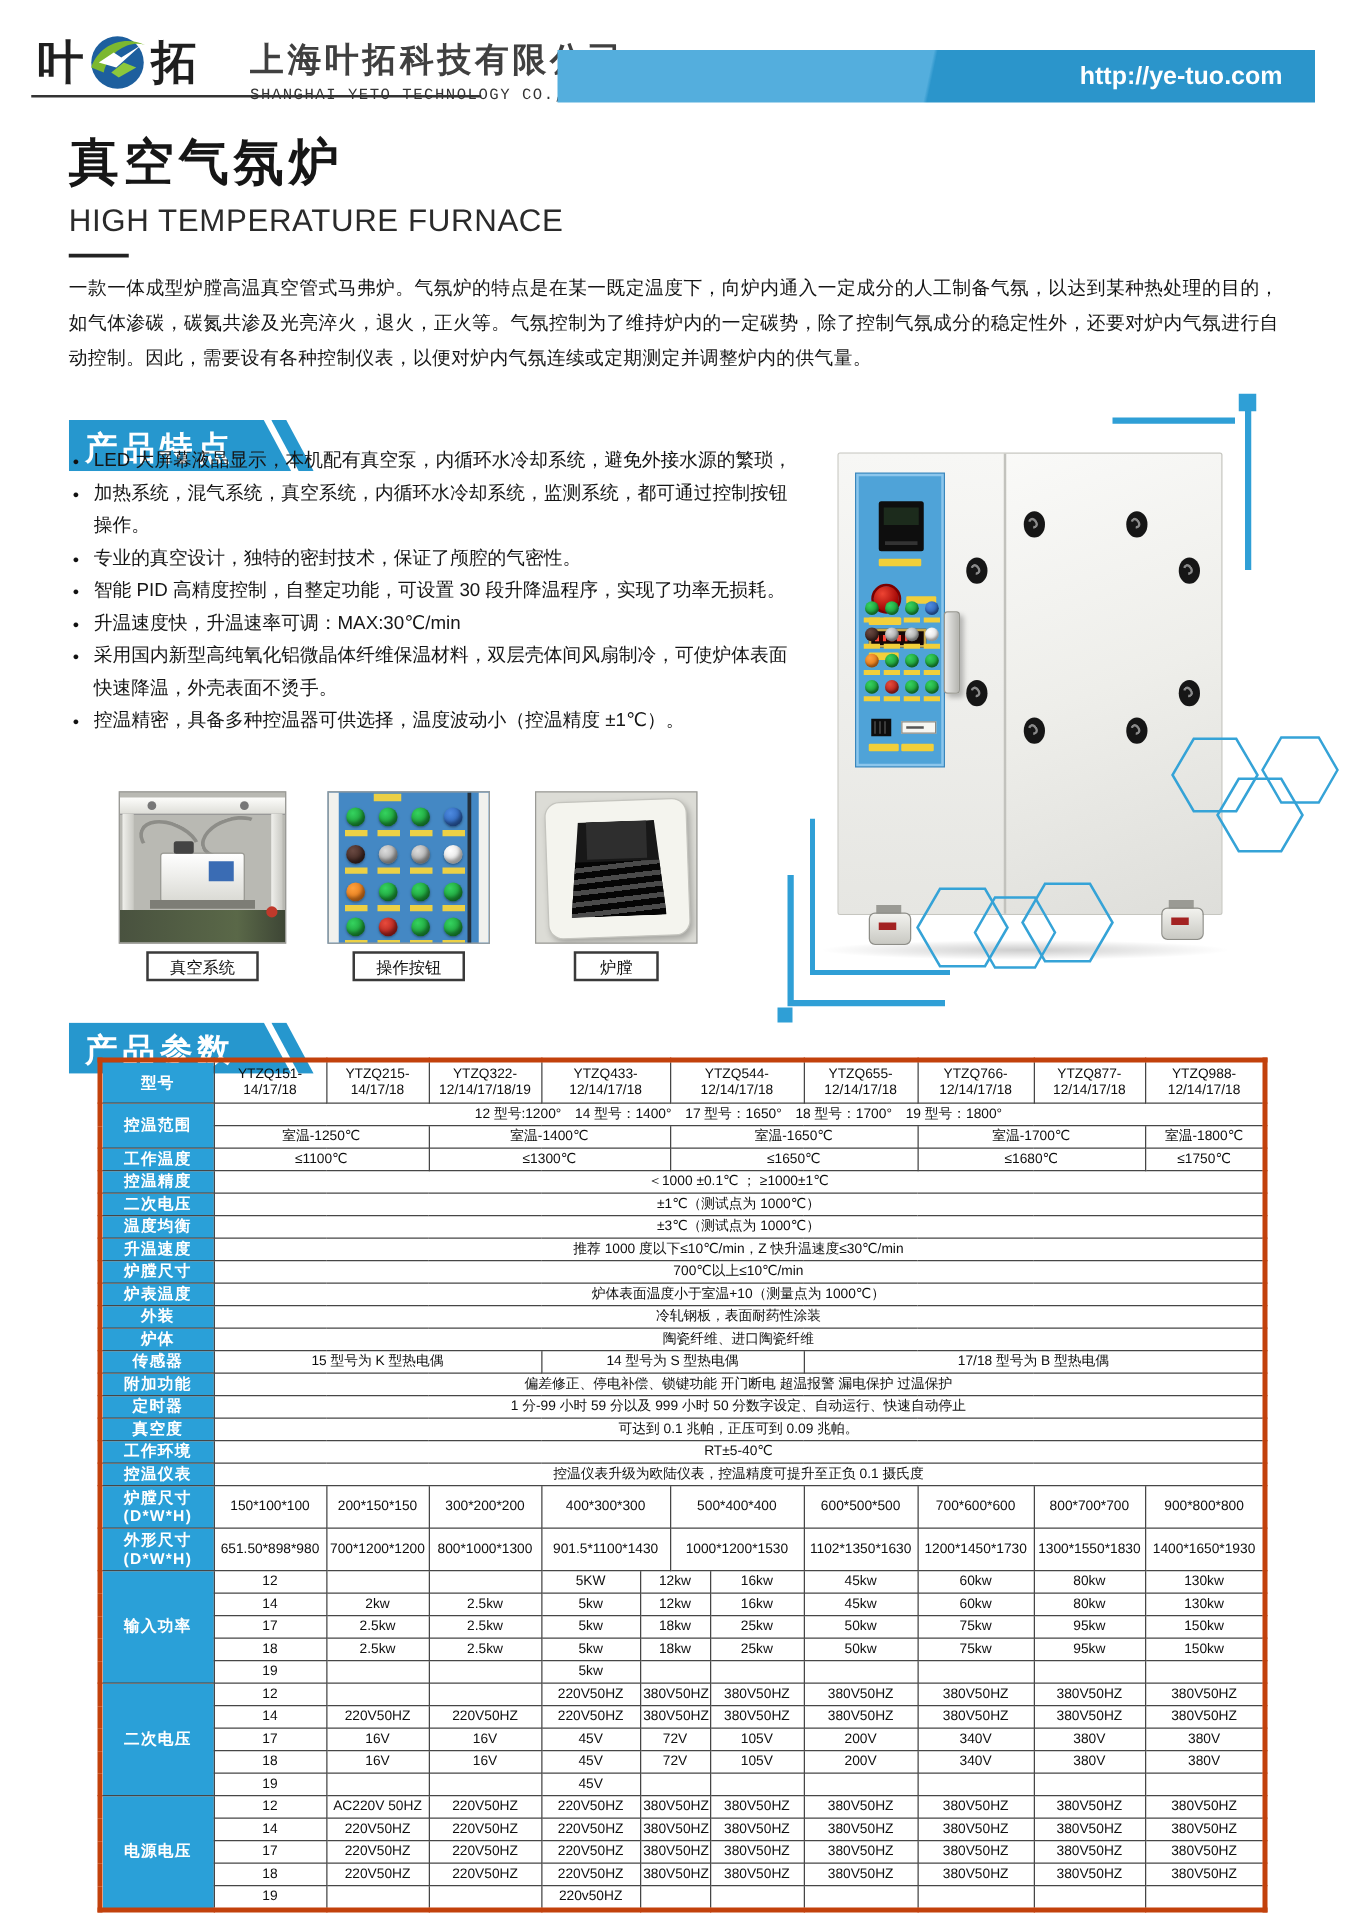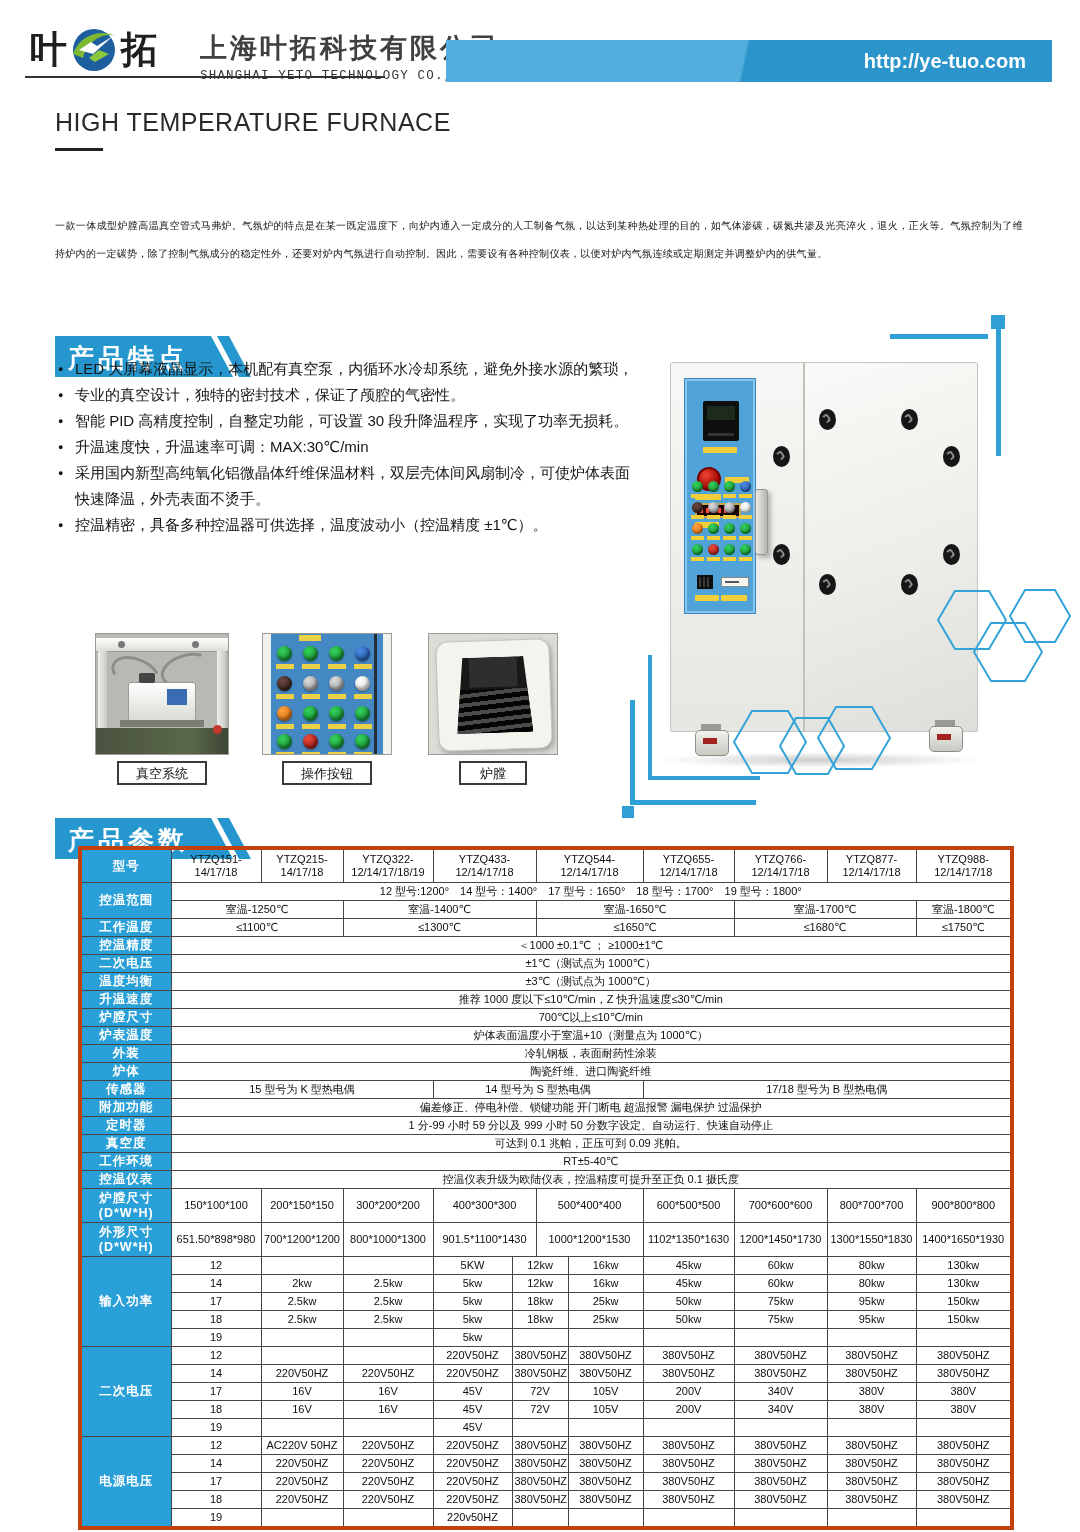--- a/index.html
+++ b/index.html
@@ -18,21 +18,21 @@
           background:linear-gradient(102deg,#54aedd 0%,#54aedd 49%,#2b95cb 49.5%,#2b95cb 100%);}
   .banner span{position:absolute;right:26px;top:0;line-height:42px;color:#fff;font-size:20px;font-weight:bold;}
 
   
   .title-block{position:absolute;left:55px;top:102px;}
   .title-cn{font-size:40px;font-weight:bold;letter-spacing:4px;color:#161616;}
   .title-en{font-size:25px;color:#2a2a2a;letter-spacing:0.5px;margin-top:6px;}
   .title-underline{width:48px;height:3px;background:#222;margin-top:11px;}
 
   
-  .intro{position:absolute;left:55px;top:202px;width:968px;font-size:10px;line-height:28px;
+  .intro{position:absolute;left:55px;top:202px;width:968px;font-size:15px;line-height:28px;
          text-align:justify;color:#151515;letter-spacing:0.3px;}
 
   
   .badge{position:absolute;left:55px;width:200px;height:41px;margin-top:31px;}
   .badge .bg{position:absolute;left:0;top:0;width:180px;height:41px;background:#2697ce;
              clip-path:polygon(0 0,156px 0,178px 41px,0 41px);}
   .badge .stripe{position:absolute;left:160px;top:0;width:40px;height:41px;background:#2697ce;
              clip-path:polygon(2px 0,14px 0,36px 41px,24px 41px);}
   .badge span{position:absolute;left:13px;top:5px;font-size:26px;font-weight:bold;color:#fff;letter-spacing:4px;}
   .badge-feat{top:305px;}
@@ -160,33 +160,35 @@
   <div class="company">
     <div class="company-cn">上海叶拓科技有限公司</div>
     <div class="company-en">SHANGHAI YETO TECHNOLOGY CO.,LTD.</div>
   </div>
   <div class="header-underline"></div>
   <div class="banner">
     <span>http://ye-tuo.com</span>
   </div>
 
   <div class="title-block">
+    <div class="title-cn">真空气氛炉</div>
     <div class="title-en">HIGH TEMPERATURE FURNACE</div>
     <div class="title-underline"></div>
   </div>
 
   <p class="intro">一款一体成型炉膛高温真空管式马弗炉。气氛炉的特点是在某一既定温度下，向炉内通入一定成分的人工制备气氛，以达到某种热处理的目的，如气体渗碳，碳氮共渗及光亮淬火，退火，正火等。气氛控制为了维持炉内的一定碳势，除了控制气氛成分的稳定性外，还要对炉内气氛进行自动控制。因此，需要设有各种控制仪表，以便对炉内气氛连续或定期测定并调整炉内的供气量。</p>
 
   <div class="badge badge-feat">
     <div class="bg"></div>
     <div class="stripe"></div>
     <span>产品特点</span>
   </div>
   <ul class="features">
       <li>LED 大屏幕液晶显示，本机配有真空泵，内循环水冷却系统，避免外接水源的繁琐，</li>
+      <li>加热系统，混气系统，真空系统，内循环水冷却系统，监测系统，都可通过控制按钮操作。</li>
       <li>专业的真空设计，独特的密封技术，保证了颅腔的气密性。</li>
       <li>智能 PID 高精度控制，自整定功能，可设置 30 段升降温程序，实现了功率无损耗。</li>
       <li>升温速度快，升温速率可调：MAX:30℃/min</li>
       <li>采用国内新型高纯氧化铝微晶体纤维保温材料，双层壳体间风扇制冷，可使炉体表面快速降温，外壳表面不烫手。</li>
       <li>控温精密，具备多种控温器可供选择，温度波动小（控温精度 ±1℃）。</li>
     </ul>
 
   <div class="furnace">
     <div class="shadow"></div>
     <div class="cab">

